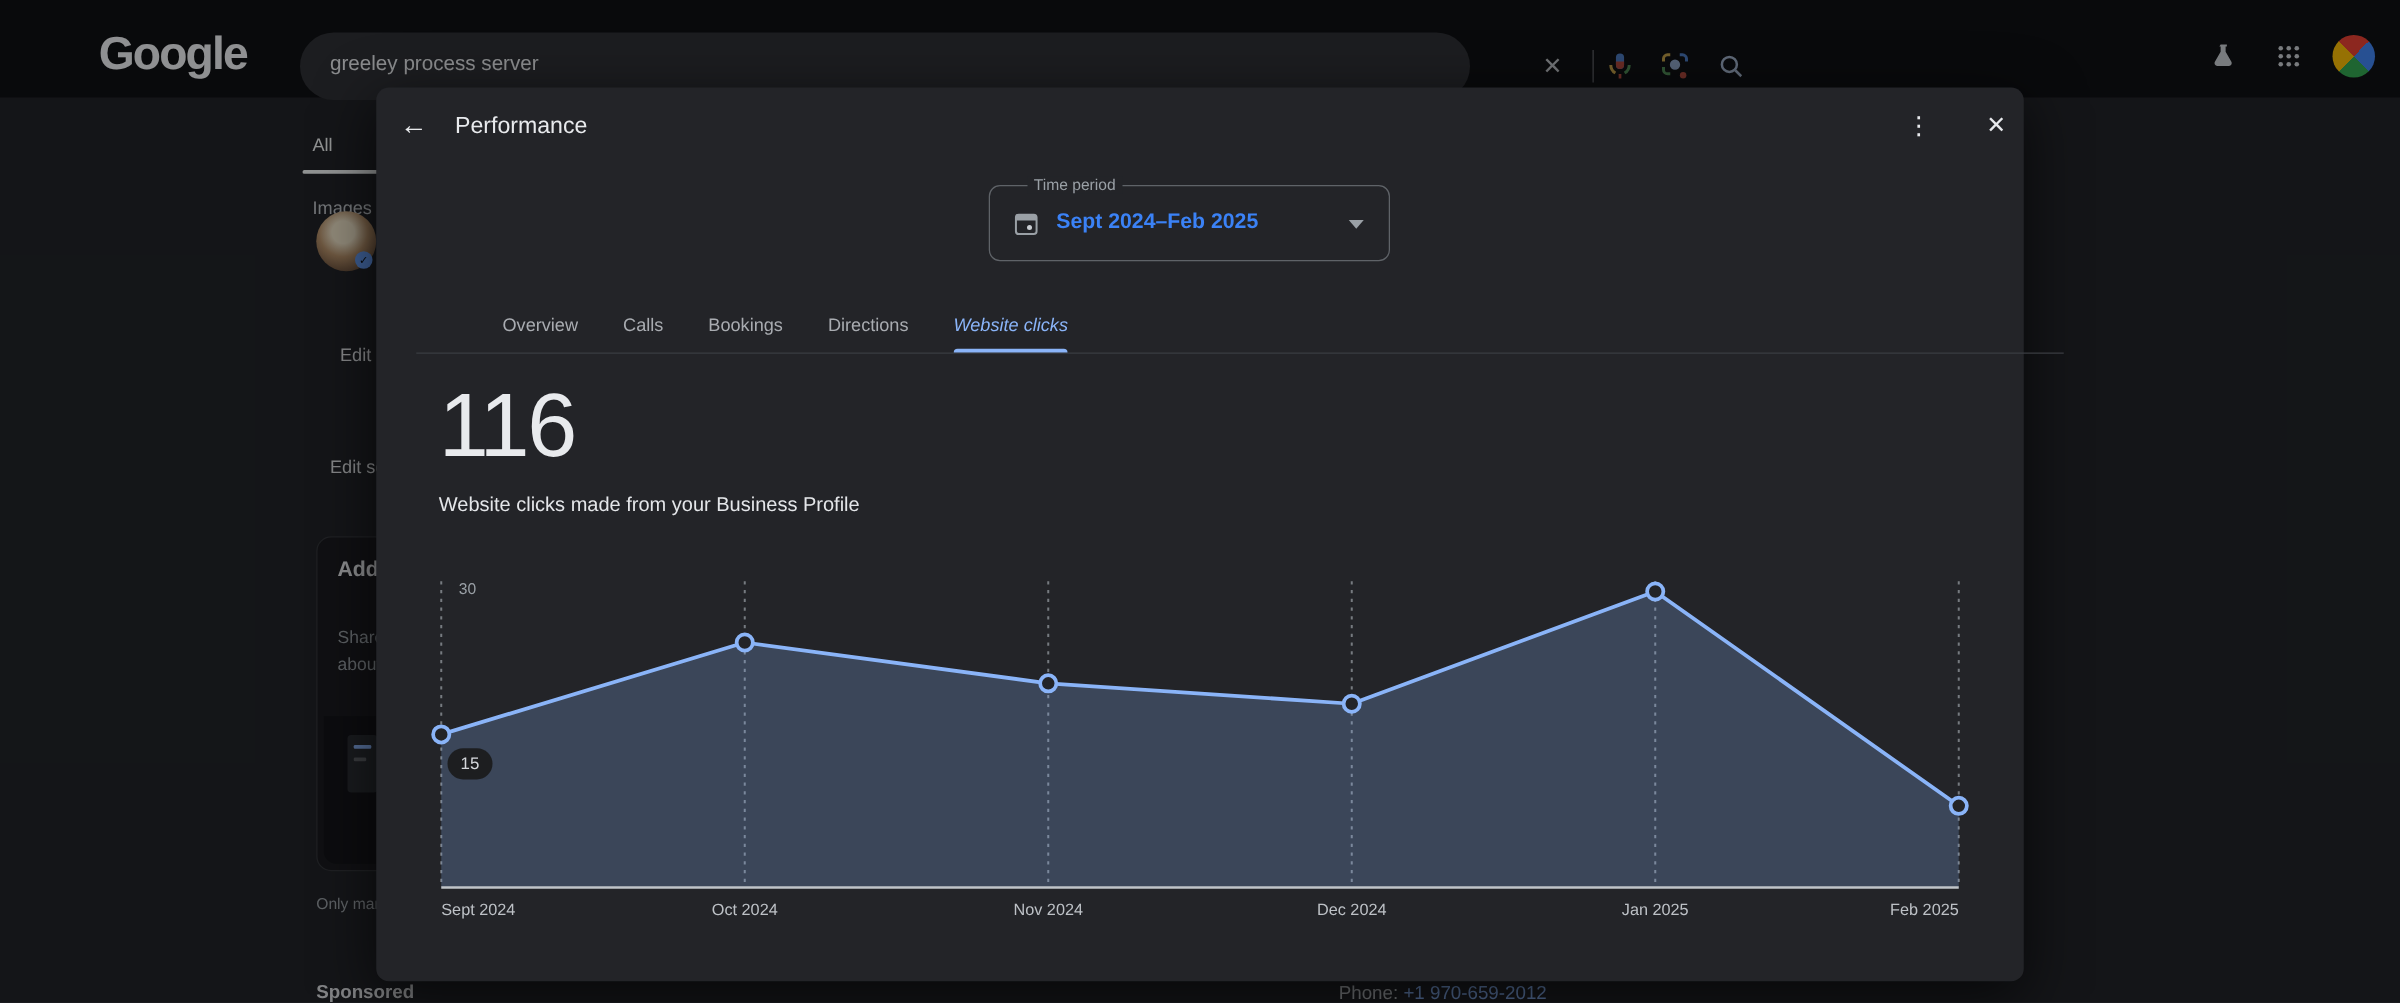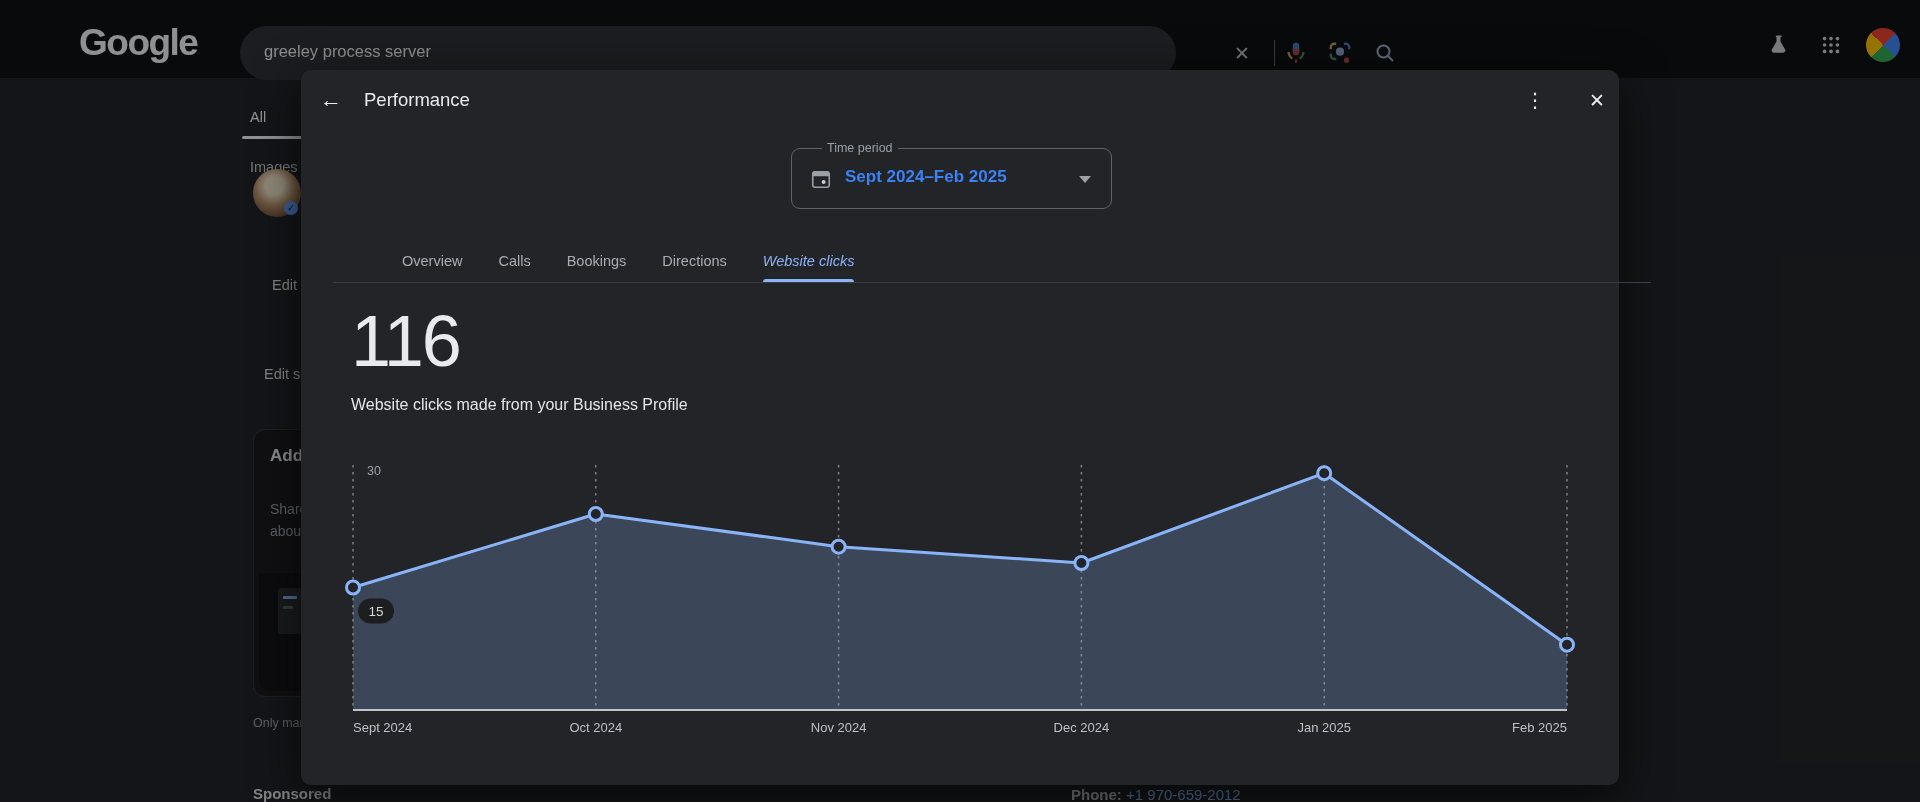--- a/index.html
+++ b/index.html
@@ -40,21 +40,21 @@
     background:#1b1c20; border:1px solid #34363b; border-radius:12px; }
   #card-title { position:absolute; left:16px; top:16px; font-size:17px; font-weight:700; color:#e8eaed; white-space:nowrap; }
   #card-body { position:absolute; left:16px; top:68px; width:160px; font-size:14px; line-height:22px; color:#9aa0a6; }
   #card-img { position:absolute; left:5px; top:143px; right:5px; bottom:5px; background:#141519; border-radius:0 0 10px 10px; }
   #card-thumb { position:absolute; left:19px; top:15px; width:24px; height:46px; background:#2b2d33; border-radius:3px; }
   #card-thumb i { position:absolute; left:5px; top:8px; width:14px; height:3px; background:#8ab4f8; border-radius:1px; }
   #card-thumb b { position:absolute; left:5px; top:18px; width:10px; height:3px; background:#5f6368; border-radius:1px; }
   #card-footnote { position:absolute; left:253px; top:716px; font-size:12.5px; color:#9aa0a6; white-space:nowrap; }
   #sponsored-heading { position:absolute; left:253px; top:785px; font-size:15px; font-weight:700; color:#dadce0; white-space:nowrap; }
   #phone-line { position:absolute; left:1071px; top:786px; font-size:15px; white-space:nowrap; }
-  #phone-line .lbl { font-weight:700; color:#bdc1c6; }
+  #phone-line .lbl { font-weight:400; color:#bdc1c6; }
   #phone-line .num { color:#8ab4f8; cursor:pointer; }
 
   
   #scrim { position:absolute; inset:0; background:rgba(0,0,0,0.40); z-index:5; }
 
   
   #dialog { position:absolute; left:301px; top:70px; width:1318px; height:715px; z-index:10;
     background:var(--dialog-bg,#232428); border-radius:10px; box-shadow:0 12px 48px rgba(0,0,0,0.65); }
   .dlg-icon { position:absolute; width:32px; height:32px; display:flex; align-items:center; justify-content:center;
     color:#e8eaed; cursor:pointer; border-radius:50%; }

